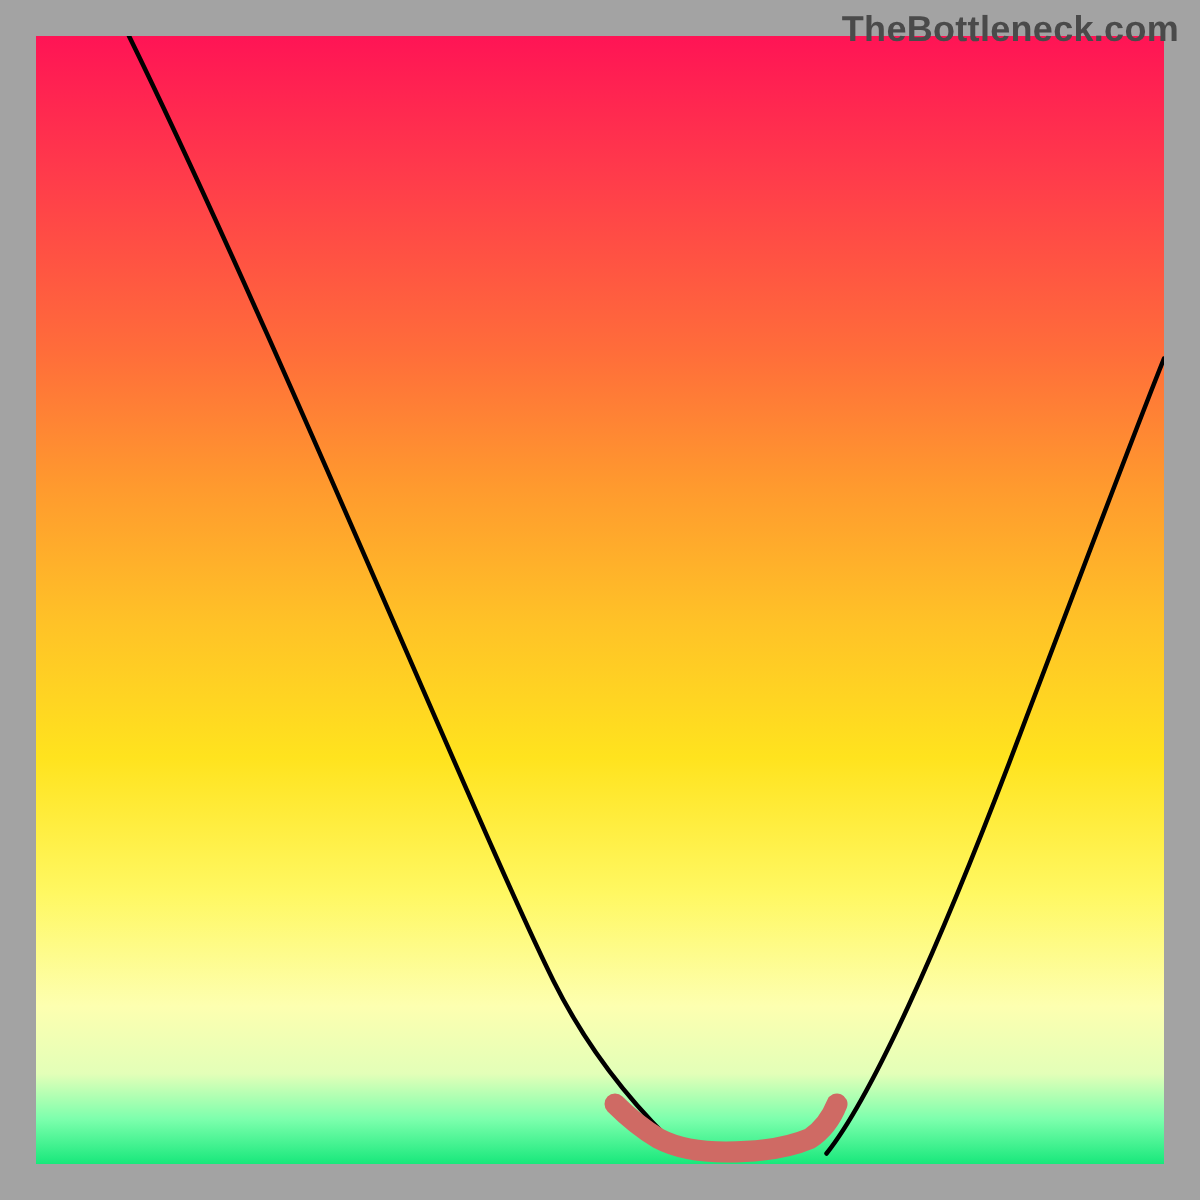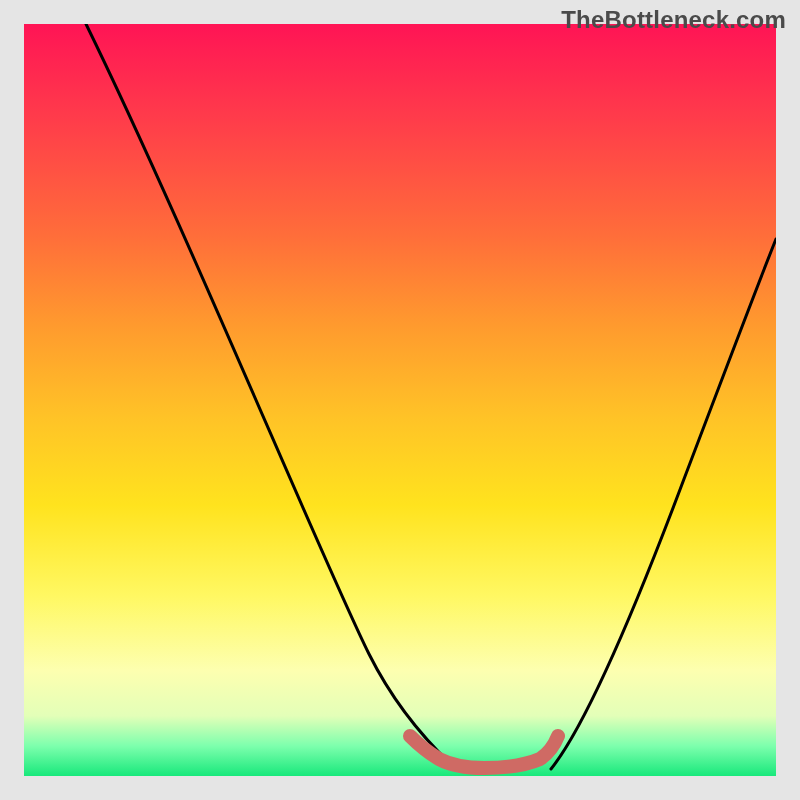--- a/index.html
+++ b/index.html
@@ -8,21 +8,21 @@
     width: 800px;
     height: 800px;
     background: #000;
     overflow: hidden;
     font-family: Arial, Helvetica, sans-serif;
   }
   .stage {
     position: relative;
     width: 800px;
     height: 800px;
-    background: #e5e5e5;
+    background: #a3a3a3;
   }
   .watermark {
     position: absolute;
     top: 6px;
     right: 14px;
     color: #4a4a4a;
     font-size: 24px;
     font-weight: 600;
     letter-spacing: 0.2px;
     z-index: 3;

